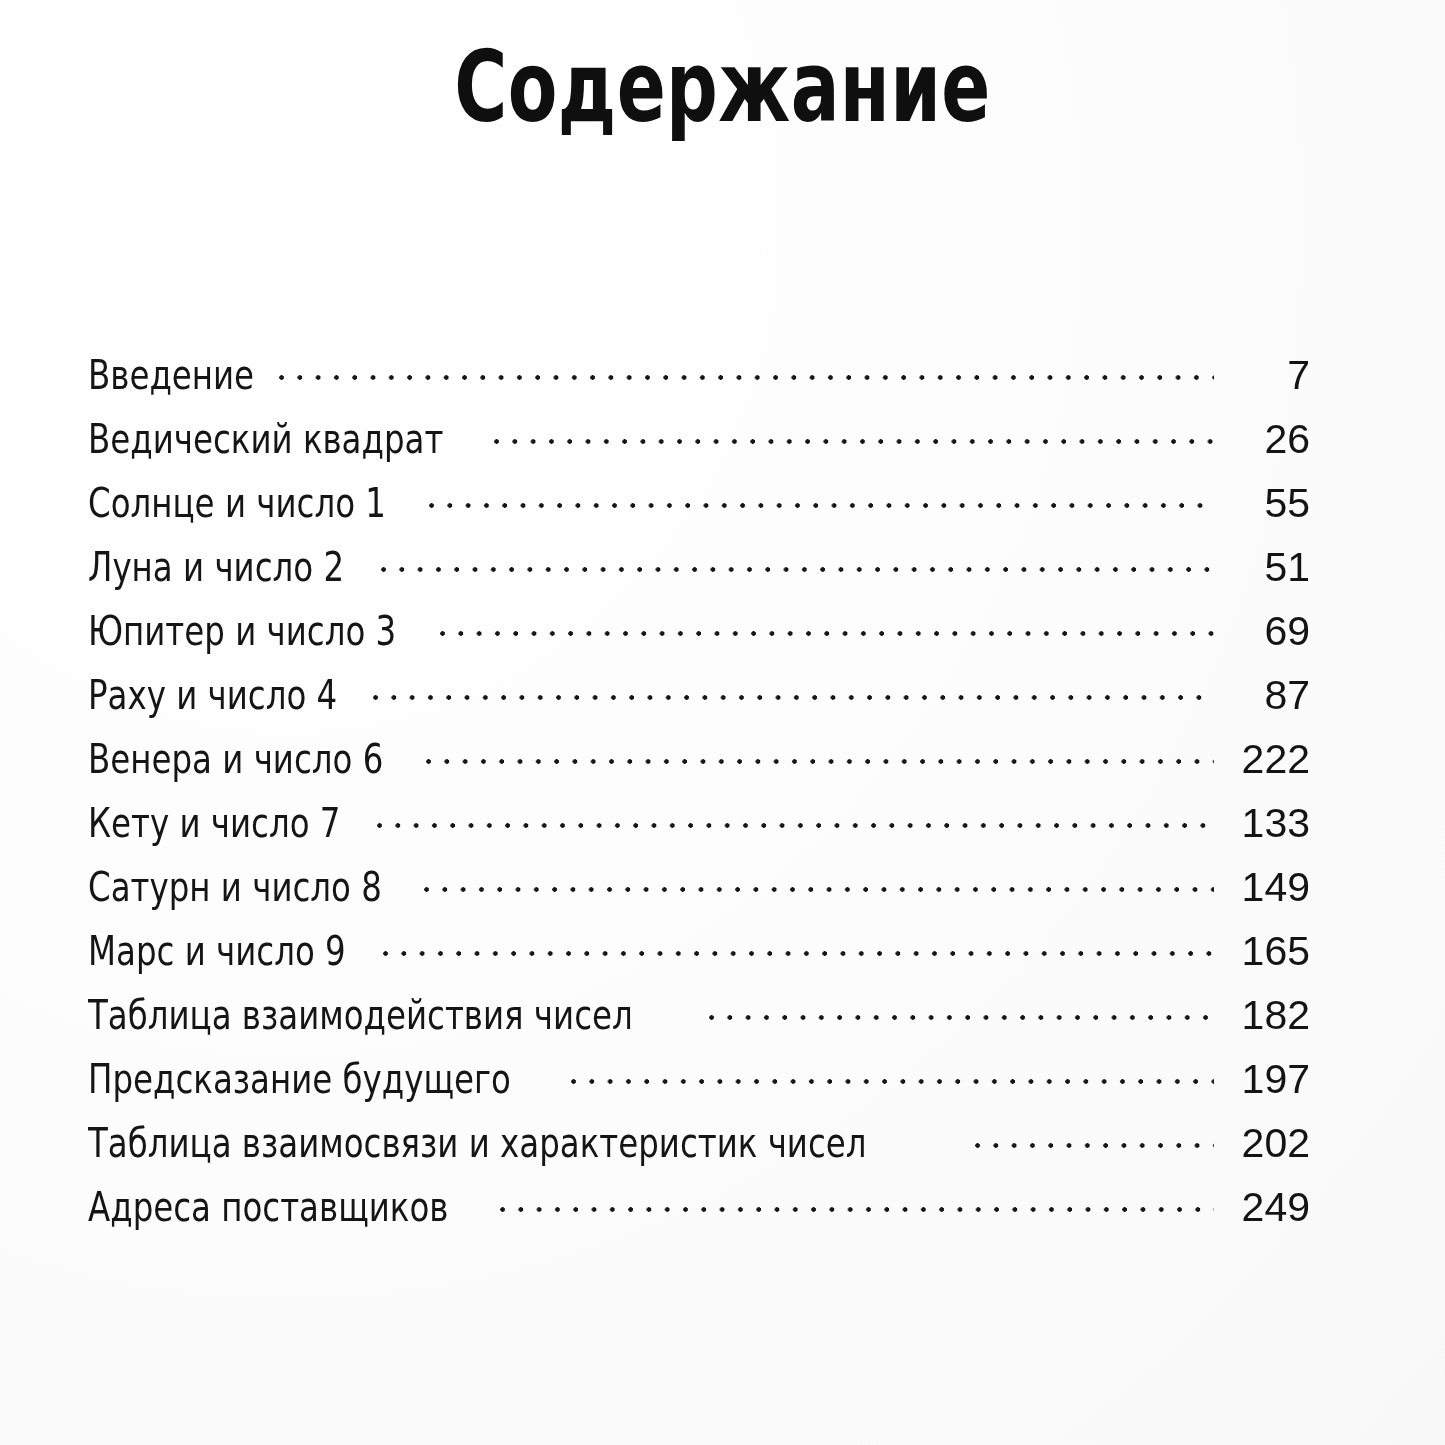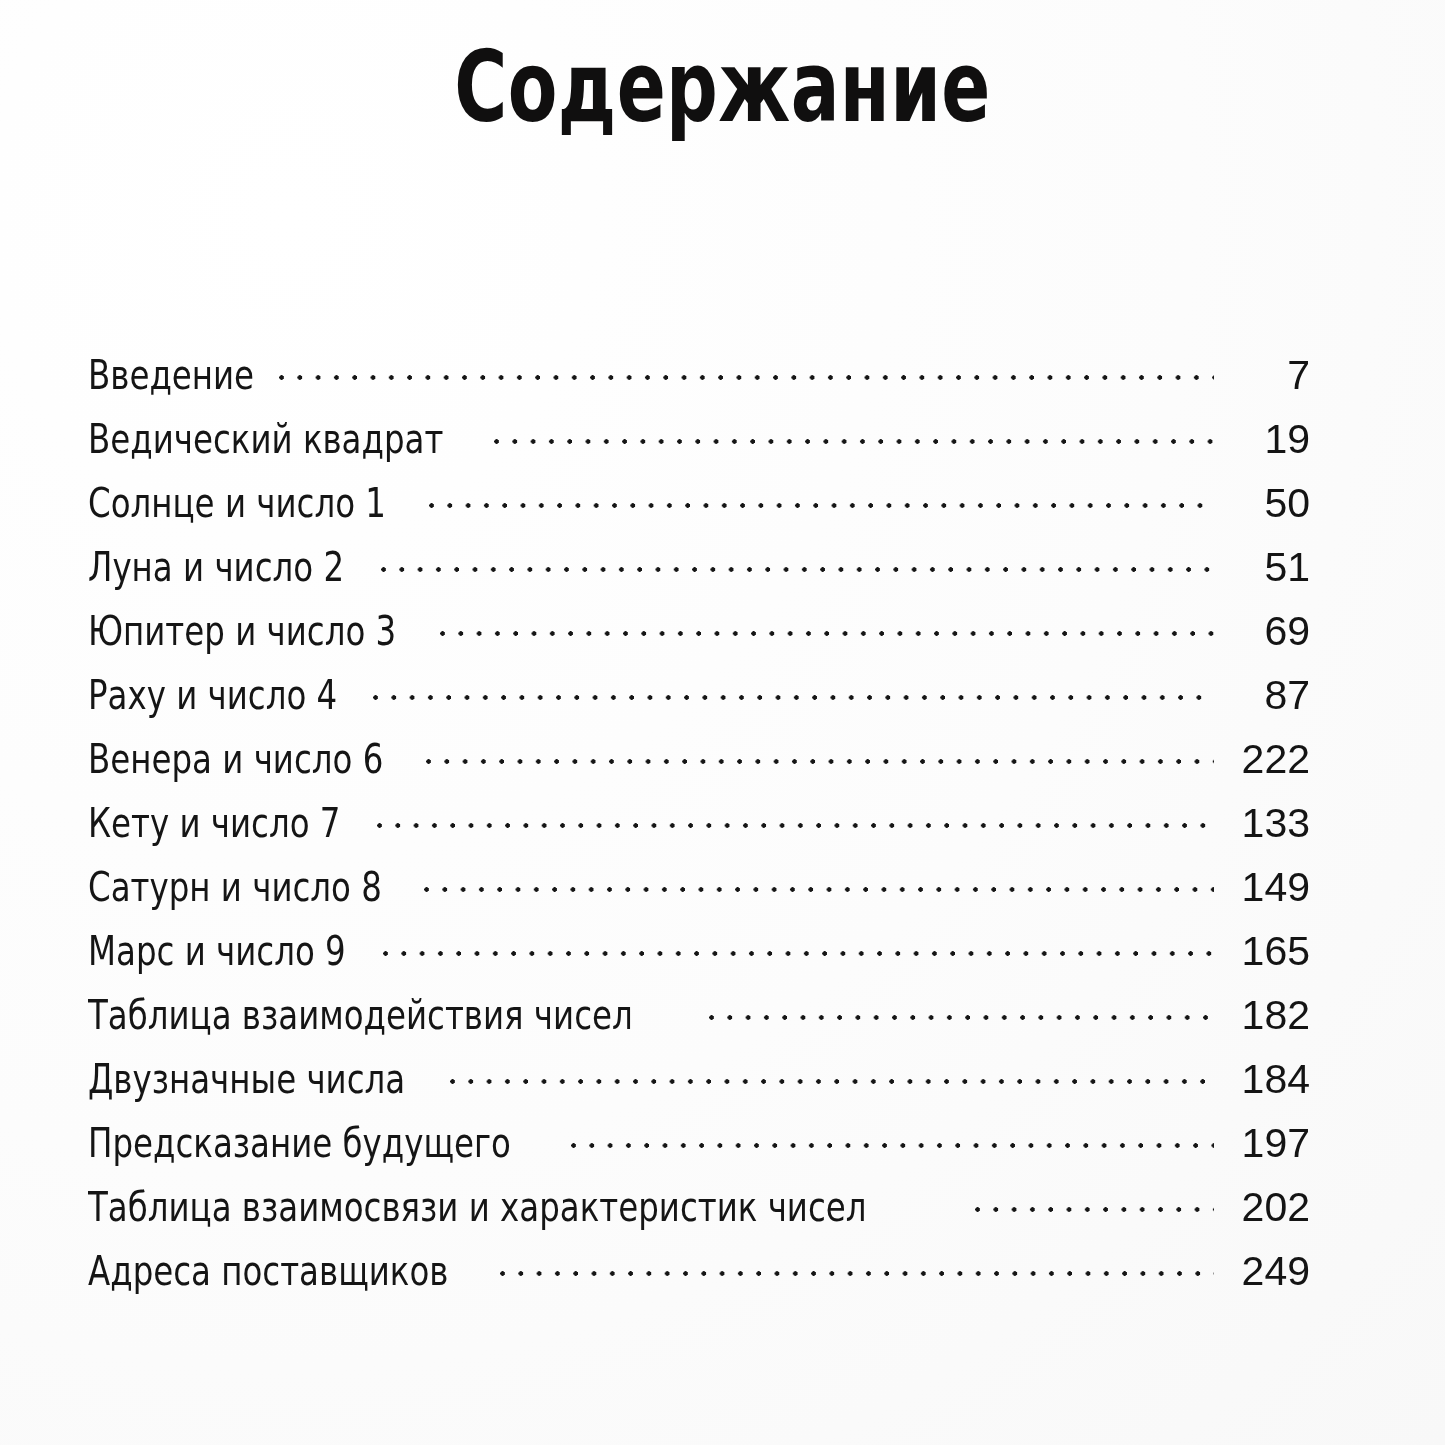--- a/index.html
+++ b/index.html
@@ -124,26 +124,26 @@
   <div class="toc-list">
 
   <div class="toc-entry">
         <span class="entry-title">Введение</span>
         <span class="leader"></span>
         <span class="entry-page">7</span>
       </div>
       <div class="toc-entry">
         <span class="entry-title">Ведический квадрат</span>
         <span class="leader"></span>
-        <span class="entry-page">19</span>
+        <span class="entry-page">26</span>
       </div>
       <div class="toc-entry">
         <span class="entry-title">Солнце и число 1</span>
         <span class="leader"></span>
-        <span class="entry-page">50</span>
+        <span class="entry-page">55</span>
       </div>
       <div class="toc-entry">
         <span class="entry-title">Луна и число 2</span>
         <span class="leader"></span>
         <span class="entry-page">51</span>
       </div>
       <div class="toc-entry">
         <span class="entry-title">Юпитер и число 3</span>
         <span class="leader"></span>
         <span class="entry-page">69</span>
@@ -172,25 +172,20 @@
         <span class="entry-title">Марс и число 9</span>
         <span class="leader"></span>
         <span class="entry-page">165</span>
       </div>
       <div class="toc-entry">
         <span class="entry-title">Таблица взаимодействия чисел</span>
         <span class="leader"></span>
         <span class="entry-page">182</span>
       </div>
       <div class="toc-entry">
-        <span class="entry-title">Двузначные числа</span>
-        <span class="leader"></span>
-        <span class="entry-page">184</span>
-      </div>
-      <div class="toc-entry">
         <span class="entry-title">Предсказание будущего</span>
         <span class="leader"></span>
         <span class="entry-page">197</span>
       </div>
       <div class="toc-entry">
         <span class="entry-title">Таблица взаимосвязи и характеристик чисел</span>
         <span class="leader"></span>
         <span class="entry-page">202</span>
       </div>
       <div class="toc-entry">

